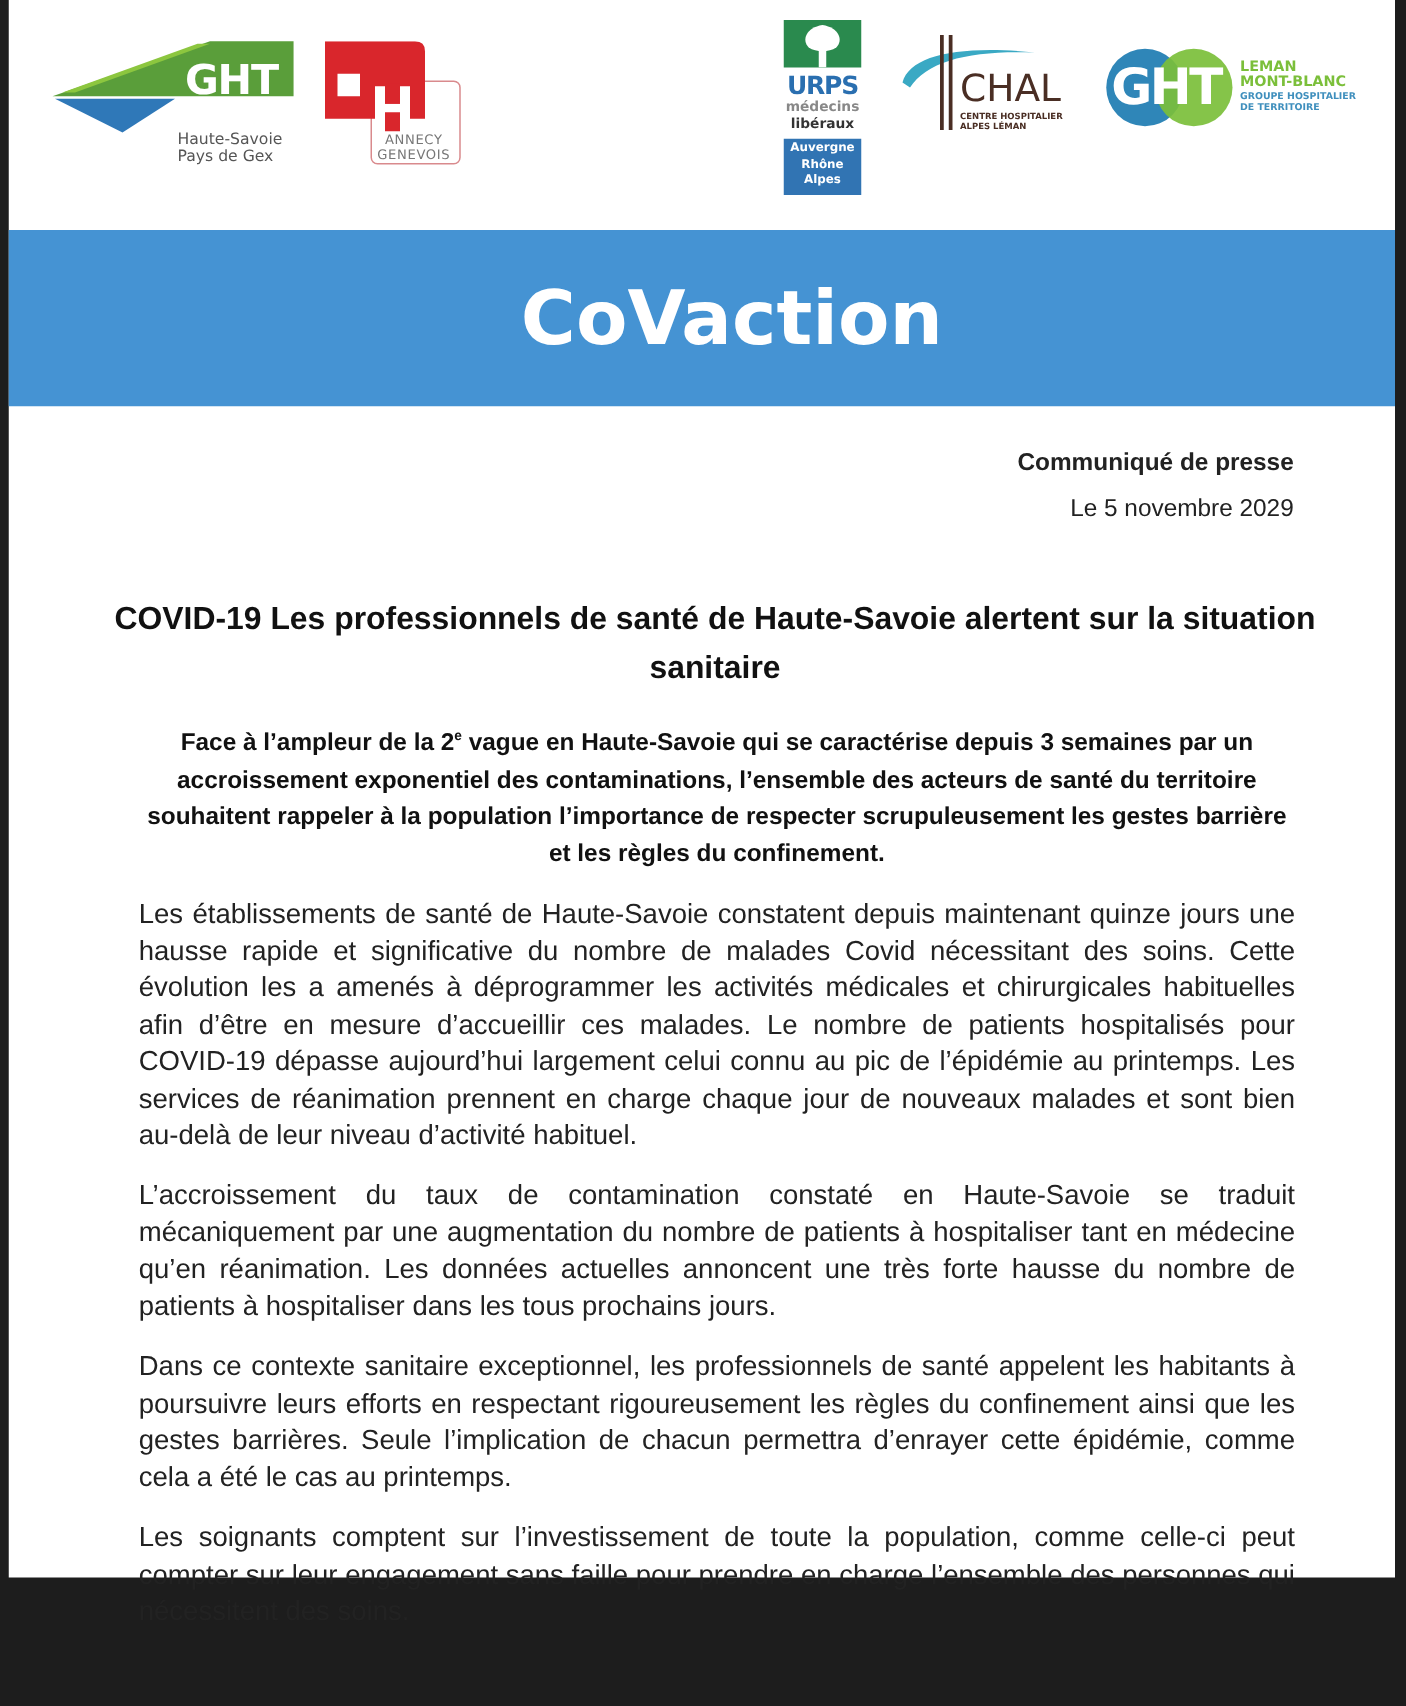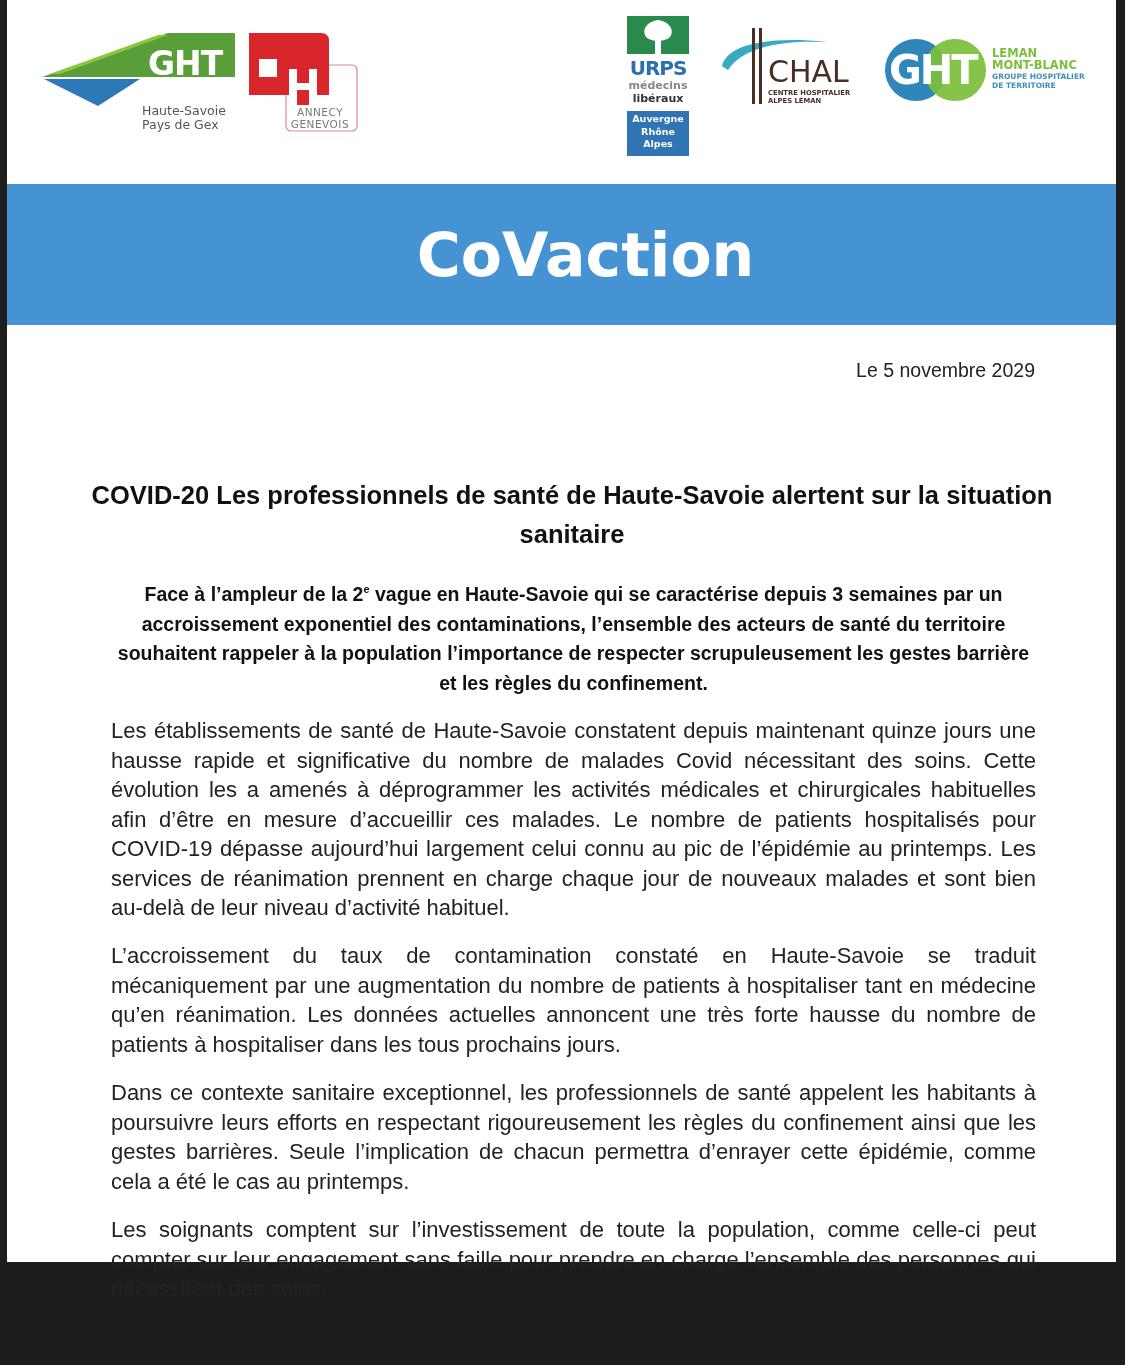--- a/index.html
+++ b/index.html
@@ -8,21 +8,21 @@
     font-family: "Liberation Sans", sans-serif;
   }
   .page {
     position: absolute; left: 7px; top: 0; width: 1109px; height: 1262px; background: #ffffff;
   }
   
   .logo { position: absolute; }
   .ght1 { left: 33px; top: 30px; width: 195px; height: 82px; }
   .ght1 .t-ght { position: absolute; left: 108px; top: 14px; font-family: "DejaVu Sans", sans-serif; font-weight: bold; font-size: 33px; color: #fff; letter-spacing: -1px; }
   .ght1 .t-sub { position: absolute; left: 102px; top: 50px; font-family: "DejaVu Sans", sans-serif; font-size: 12.5px; line-height: 14px; color: #555; margin-top: 24px; }
-  .ch { left: 242px; top: 33px; width: 110px; height: 100px; }
+  .ch { left: 253px; top: 33px; width: 110px; height: 100px; }
   .ch .t-sub { position: absolute; left: 38px; top: 74px; font-family: "DejaVu Sans", sans-serif; font-size: 10.5px; line-height: 11.5px; color: #777; text-align: center; width: 66px; letter-spacing: 0.5px; }
   .cdom { left: 366px; top: 33px; width: 232px; height: 105px; text-align: center; }
   .cdom .t-title { font-family: "Liberation Serif", serif; font-size: 12.5px; line-height: 15px; color: #222; }
   .urps { left: 620px; top: 16px; width: 62px; height: 140px; }
   .urps .top { position: absolute; left: 0; top: 0; width: 62px; height: 38px; background: #2a8a4e; }
   .urps .t-urps { position: absolute; left: 0; top: 40px; width: 62px; text-align: center; font-family: "DejaVu Sans", sans-serif; font-weight: bold; font-size: 20px; color: #2a6fb0; letter-spacing: -1px; }
   .urps .t-med { position: absolute; left: 0; top: 64px; width: 62px; text-align: center; font-family: "DejaVu Sans", sans-serif; font-weight: bold; font-size: 11px; color: #888; line-height: 12px; }
   .urps .t-lib { position: absolute; left: 0; top: 77px; width: 62px; text-align: center; font-family: "DejaVu Sans", sans-serif; font-weight: bold; font-size: 11px; color: #333; line-height: 12px; }
   .urps .box { position: absolute; left: 0; top: 95px; width: 62px; height: 45px; background: #3174b3; color: #fff; font-family: "DejaVu Sans", sans-serif; font-weight: bold; font-size: 9.5px; line-height: 12.5px; text-align: center; padding-top: 2px; box-sizing: border-box; }
   .chal { left: 711px; top: 28px; width: 145px; height: 80px; }
@@ -142,24 +142,25 @@
       <div>GROUPE HOSPITALIER</div>
       <div>DE TERRITOIRE</div>
     </div>
   </div>
 
   <div class="banner">
     <span class="title">CoVaction</span>
   </div>
 
   <div class="press">
+    <div class="label">Communiqué de presse</div>
     <div>Le 5 novembre 2029</div>
   </div>
 
-  <div class="headline">COVID-20 Les professionnels de santé de Haute-Savoie alertent sur la situation sanitaire</div>
+  <div class="headline">COVID-19 Les professionnels de santé de Haute-Savoie alertent sur la situation sanitaire</div>
 
   <div class="lead"><span>Face à l’ampleur de la 2</span><sup>e</sup><span> vague en Haute-Savoie qui se caractérise depuis 3 semaines par un accroissement exponentiel des contaminations, l’ensemble des acteurs de santé du territoire souhaitent rappeler à la population l’importance de respecter scrupuleusement les gestes barrière et les règles du confinement.</span></div>
 
   <p class="body-p p1" style="margin:0">Les établissements de santé de Haute-Savoie constatent depuis maintenant quinze jours une hausse rapide et significative du nombre de malades Covid nécessitant des soins. Cette évolution les a amenés à déprogrammer les activités médicales et chirurgicales habituelles afin d’être en mesure d’accueillir ces malades. Le nombre de patients hospitalisés pour COVID-19 dépasse aujourd’hui largement celui connu au pic de l’épidémie au printemps. Les services de réanimation prennent en charge chaque jour de nouveaux malades et sont bien au-delà de leur niveau d’activité habituel.</p>
   <p class="body-p p2" style="margin:0">L’accroissement du taux de contamination constaté en Haute-Savoie se traduit mécaniquement par une augmentation du nombre de patients à hospitaliser tant en médecine qu’en réanimation. Les données actuelles annoncent une très forte hausse du nombre de patients à hospitaliser dans les tous prochains jours.</p>
   <p class="body-p p3" style="margin:0">Dans ce contexte sanitaire exceptionnel, les professionnels de santé appelent les habitants à poursuivre leurs efforts en respectant rigoureusement les règles du confinement ainsi que les gestes barrières. Seule l’implication de chacun permettra d’enrayer cette épidémie, comme cela a été le cas au printemps.</p>
   <p class="body-p p4" style="margin:0">Les soignants comptent sur l’investissement de toute la population, comme celle-ci peut compter sur leur engagement sans faille pour prendre en charge l’ensemble des personnes qui nécessitent des soins.</p>
 </div>
 
 </body></html>

